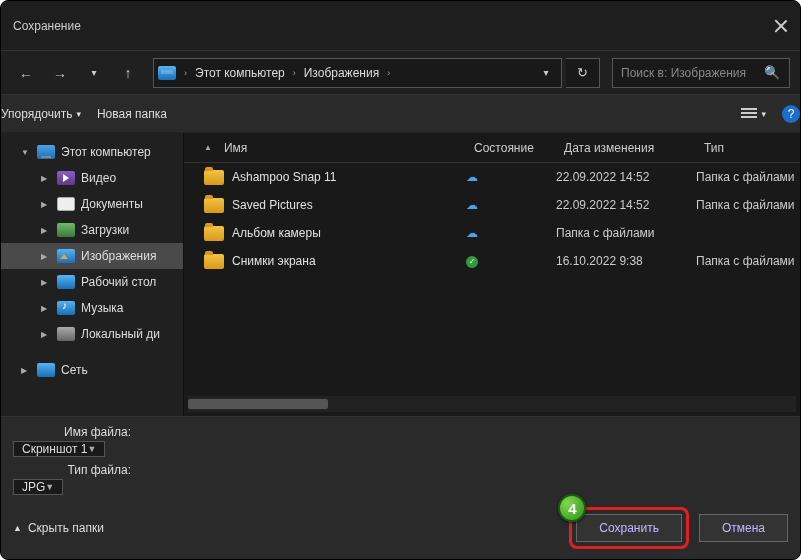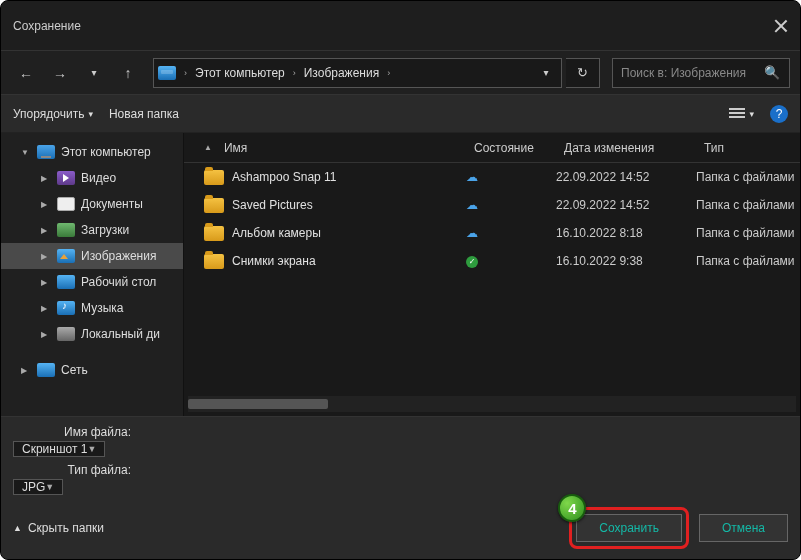--- a/index.html
+++ b/index.html
@@ -96,21 +96,21 @@
     display: flex; align-items: center; padding: 0 8px; color: #888;
     gap: 12px;
   }
   .search span.ph { flex: 1; font-size: 12px; }
   .search .sicon { font-size: 13px; color: #ccc; }
 
   .toolbar {
     height: 38px;
     display: flex;
     align-items: center;
-    padding: 0 12px;
+    padding: 0 0;
     gap: 16px;
     background: #2a2a2a;
     border-bottom: 1px solid #222;
   }
   .toolbar .item { color: #ddd; cursor: pointer; display: flex; align-items: center; gap: 4px; }
   .toolbar .spacer { flex: 1; }
   .toolbar .view-icon { width: 16px; height: 12px; display: flex; flex-direction: column; gap: 2px;}
   .toolbar .view-icon div { height: 2px; background: #ccc; }
   .help-icon {
     width: 18px; height: 18px; border-radius: 50%;
@@ -248,21 +248,21 @@
     gap: 10px;
     margin-top: 6px;
   }
   .btnrow .hide-folders { display: flex; align-items: center; gap: 6px; color: #ddd; cursor: pointer; }
   .btnrow .flex { flex: 1; }
   .button {
     height: 28px;
     padding: 0 22px;
     background: #333;
     border: 1px solid #666;
-    color: #14b8a6;
+    color: #c4b5fd;
     cursor: pointer;
     display: flex; align-items: center; justify-content: center;
     font-size: 12px;
   }
   .save-wrap {
     position: relative;
     padding: 4px;
     border: 3px solid #e02020;
     border-radius: 8px;
   }
@@ -407,21 +407,20 @@
             <div class="cell-state"><span class="cloud-icon">☁</span></div>
             <div class="cell-date">22.09.2022 14:52</div>
             <div class="cell-type">Папка с файлами</div>
           </div>
           <div class="row">
             <div class="cell-name">
               <span class="folder-icon"></span>
               <span>Альбом камеры</span>
             </div>
             <div class="cell-state"><span class="cloud-icon">☁</span></div>
-            <div class="cell-date">16.10.2022 8:18</div>
             <div class="cell-type">Папка с файлами</div>
           </div>
           <div class="row">
             <div class="cell-name">
               <span class="folder-icon"></span>
               <span>Снимки экрана</span>
             </div>
             <div class="cell-state"><span class="check-icon">✓</span></div>
             <div class="cell-date">16.10.2022 9:38</div>
             <div class="cell-type">Папка с файлами</div>

